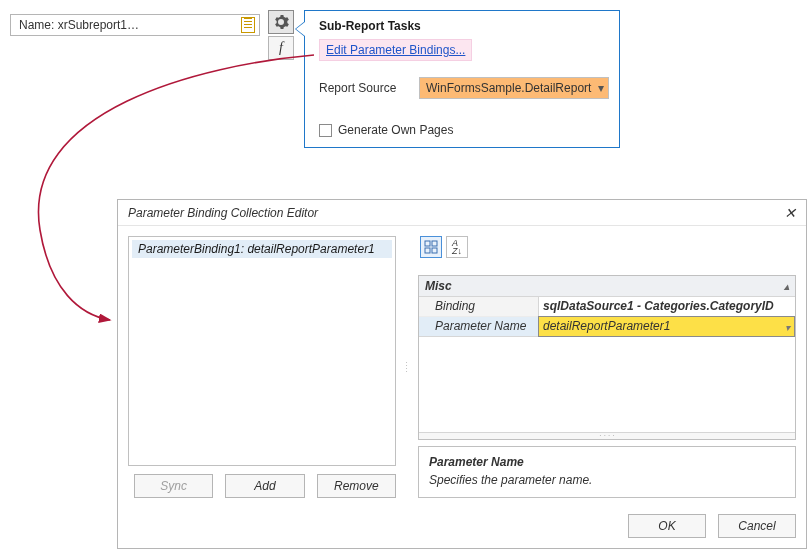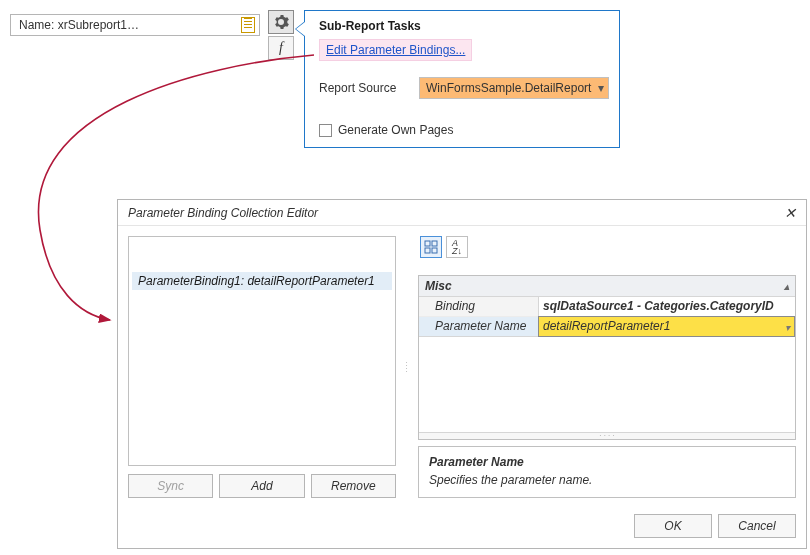--- a/index.html
+++ b/index.html
@@ -198,36 +198,36 @@
     flex: 1;
     border: 1px solid #c0c0c0;
     background: #fff;
     padding: 3px;
     overflow: auto;
   }
   .listbox .item {
     padding: 2px 6px;
     background: #e2edf7;
     color: #1b1b1b;
-    margin-top: 32px;
   }
   .left-buttons {
     display: flex;
     gap: 6px;
   }
   .btn {
     height: 24px;
     border: 1px solid #b5b5b5;
     background: #f7f7f7;
     display: flex;
     align-items: center;
     justify-content: center;
     padding: 0 10px;
     color: #333;
     cursor: pointer;
+    margin-left: 6px;
   }
   .btn.disabled { color: #a0a0a0; cursor: default; }
   .left-buttons .btn { flex: 1; }
 
   .splitter {
     width: 6px;
     position: relative;
     cursor: col-resize;
   }
   .splitter .dots {

